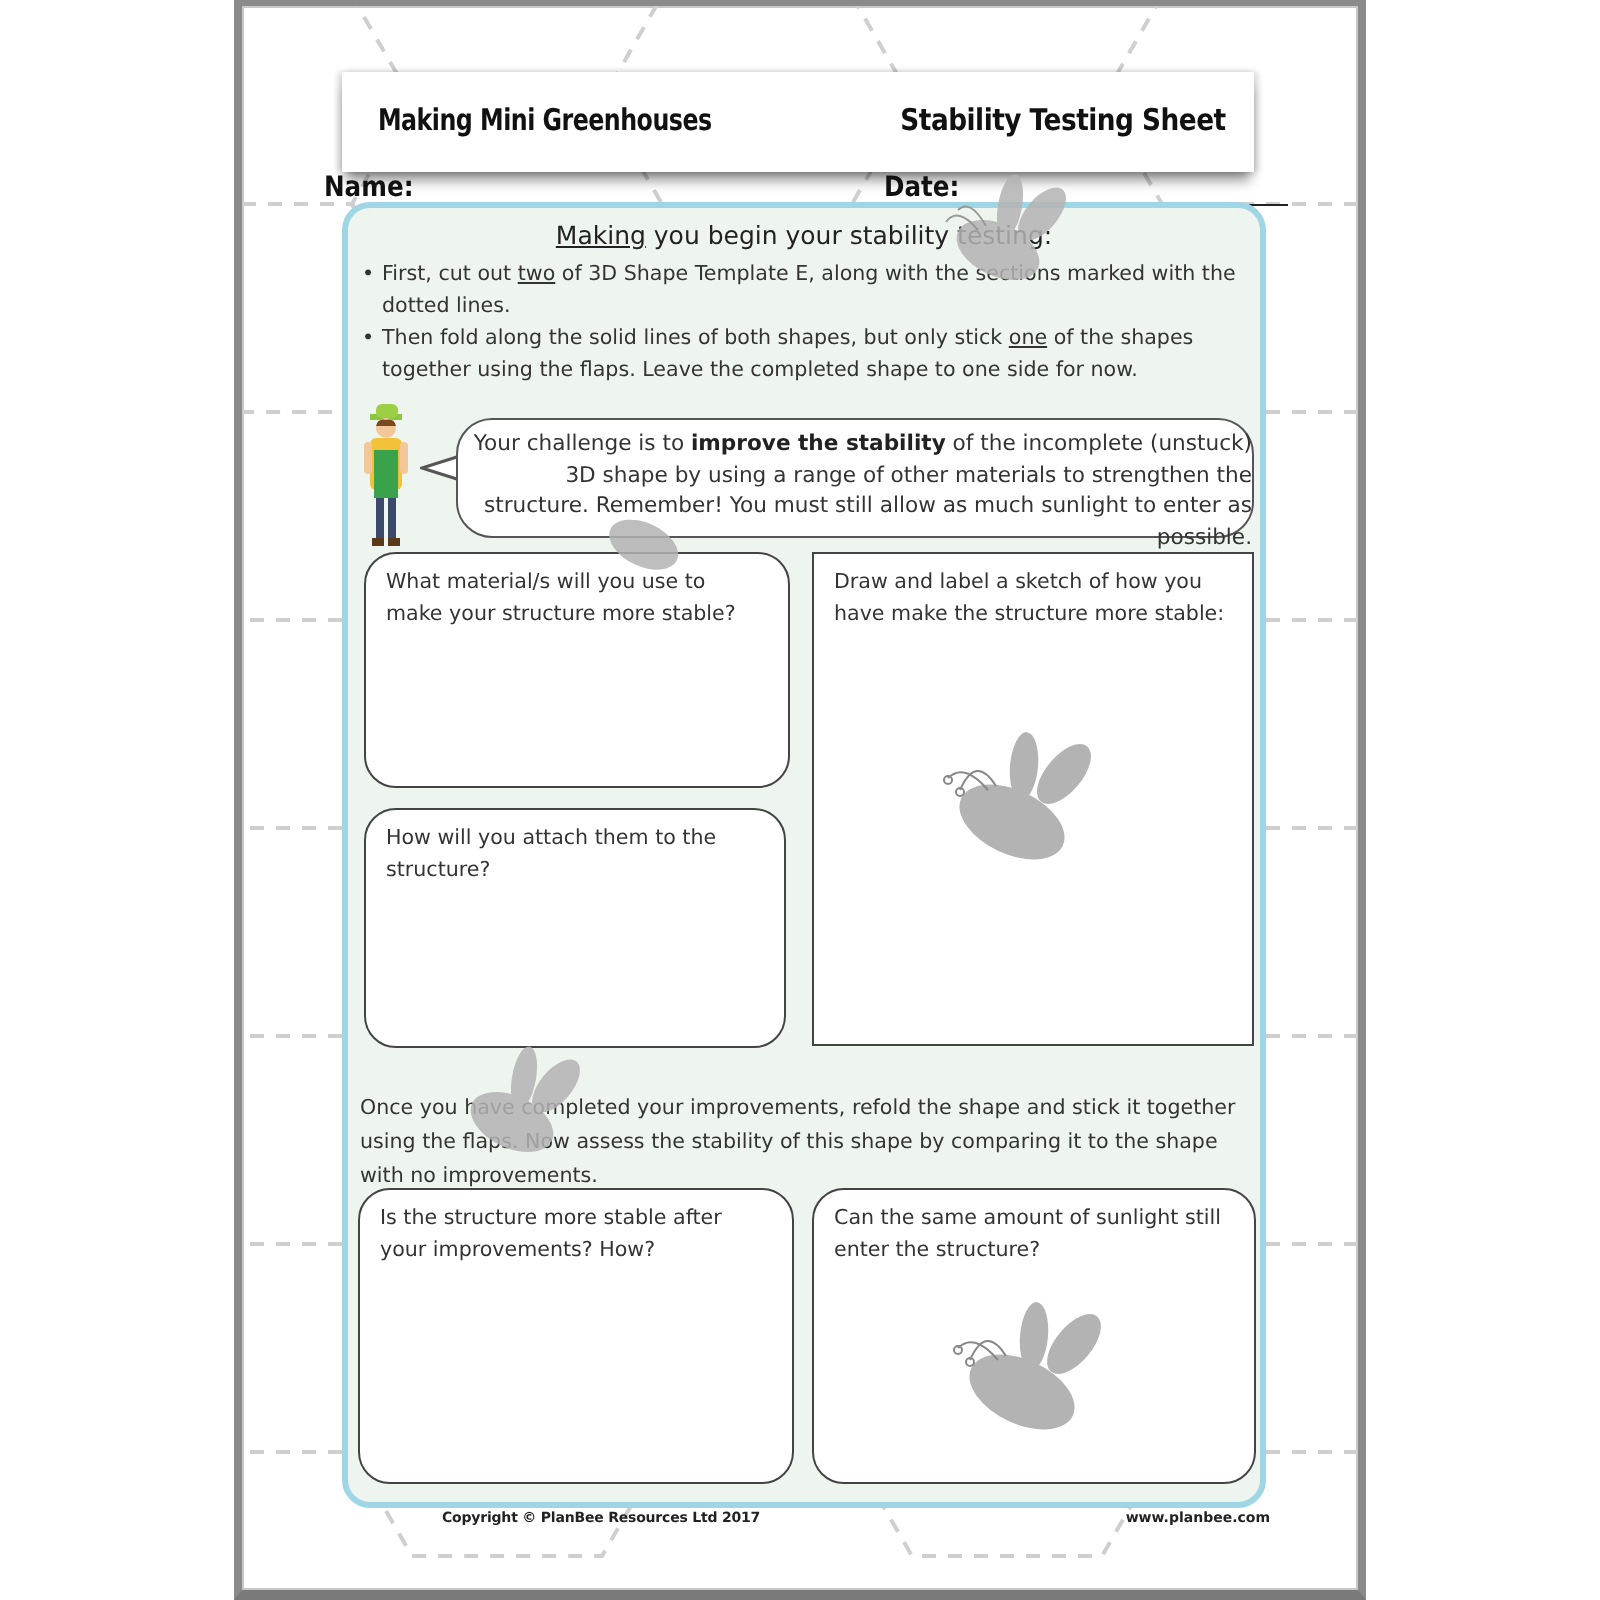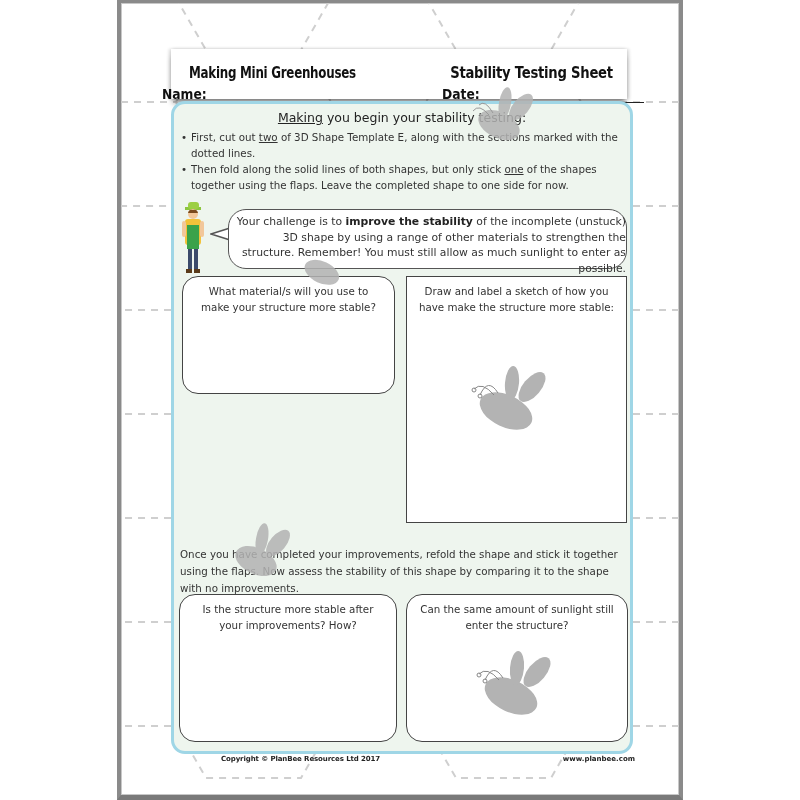--- a/index.html
+++ b/index.html
@@ -1,40 +1,40 @@
 <!DOCTYPE html>
 <html><head>
 <meta charset="utf-8">
 <style>
   * { box-sizing: border-box; margin: 0; padding: 0; }
   body { width: 800px; height: 800px; background: #ffffff; position: relative; overflow: hidden; font-family: "DejaVu Sans", sans-serif; }
   .page { position: absolute; left: 117px; top: 0; width: 566px; height: 800px; background: #fff; border: 4px solid #8a8a8a; border-top: 3px solid #8a8a8a; border-bottom: 5px solid #7a7a7a; box-shadow: inset 0 0 0 1px #c8c8c8; overflow: hidden; }
   .hexbg { position: absolute; left: 0; top: 0; width: 100%; height: 100%; pointer-events: none; }
-  .header-card { position: absolute; left: 50px; top: 46px; width: 456px; height: 50px; background: #fff; box-shadow: 0 6px 6px -2px rgba(0,0,0,0.45), 2px 0 3px rgba(0,0,0,0.15), -2px 0 3px rgba(0,0,0,0.15); text-decoration: underline; }
+  .header-card { position: absolute; left: 50px; top: 33px; width: 456px; height: 50px; background: #fff; box-shadow: 0 6px 6px -2px rgba(0,0,0,0.45), 2px 0 3px rgba(0,0,0,0.15), -2px 0 3px rgba(0,0,0,0.15); text-decoration: underline; }
   .header-title { position: absolute; left: 18px; top: 15px; font-family: "DejaVu Sans Condensed", "DejaVu Sans", sans-serif; font-weight: bold; font-size: 15px; letter-spacing: -0.3px; color: #111; transform: scaleX(0.88); transform-origin: left; }
   .header-right { position: absolute; right: 14px; top: 15px; font-weight: bold; font-size: 15px; color: #111; letter-spacing: -0.3px; transform: scaleX(0.88); transform-origin: right; font-family: "DejaVu Sans", sans-serif; }
   .name-row { position: absolute; left: 41px; top: 83px; width: 480px; height: 18px; }
   .name-label { position: absolute; left: 0; top: 0; font-weight: bold; font-size: 14px; color: #111; transform: scaleX(0.88); transform-origin: left; }
   .name-line { position: absolute; left: 48px; top: 16px; width: 225px; border-bottom: 1.5px solid #222; }
   .date-label { position: absolute; left: 280px; top: 0; font-weight: bold; font-size: 14px; color: #111; transform: scaleX(0.88); transform-origin: left; }
   .date-line { position: absolute; left: 322px; top: 16px; width: 160px; border-bottom: 1.5px solid #222; }
   .panel { position: absolute; left: 50px; top: 98px; width: 462px; height: 653px; background: #eef5ee; border: 3px solid #9fd6e6; border-radius: 14px; }
   .intro-title { position: absolute; left: 0; top: 6px; width: 100%; text-align: center; font-size: 12.5px; color: #222; }
   .intro-title u { text-decoration: underline; }
   .bullets { position: absolute; left: 6px; top: 25px; width: 448px; font-size: 10.3px; color: #333; line-height: 16px; list-style: none; }
   .bullets li { position: relative; padding-left: 11px; }
   .bullets li::before { content: "•"; position: absolute; left: 1px; top: 0; }
   .bullets u { text-decoration: underline; }
   .teacher { position: absolute; left: 7px; top: 97px; width: 24px; height: 74px; }
   .bubble { position: absolute; left: 54px; top: 105px; width: 399px; height: 60px; background: #fff; border: 1.5px solid #555; border-radius: 18px; text-align: right; font-size: 10.8px; color: #333; line-height: 15.5px; padding-top: 4px; }
   .bubble b { font-weight: bold; color: #222; }
   .bubble-tail { position: absolute; left: 36px; top: 122px; width: 22px; height: 16px; }
   .qbox { position: absolute; background: #fff; border: 1.5px solid #444; border-radius: 16px; }
   .qbox.square { border-radius: 0; }
-  .qtext { position: absolute; left: 0; top: 6px; width: 100%; text-align: center; font-size: 10.3px; color: #333; line-height: 16px; padding: 0 10px; }
+  .qtext { position: absolute; left: 0; top: 6px; width: 100%; font-size: 10.3px; color: #333; line-height: 16px; padding: 0 10px; }
   .mid-text { position: absolute; left: 0; top: 430px; width: 100%; text-align: left; font-size: 10.3px; color: #333; line-height: 17px; padding: 0 6px; margin-top: 12px; }
   .bee { position: absolute; pointer-events: none; }
   .footer-left { position: absolute; left: 52px; top: 752px; font-size: 7px; font-weight: bold; color: #222; letter-spacing: -0.1px; margin-left: 48px; }
   .footer-right { position: absolute; right: 44px; top: 752px; font-size: 7px; font-weight: bold; color: #222; }
 </style>
 </head>
 <body>
 
 <div class="page">
 
@@ -122,20 +122,23 @@
 
     <svg class="bubble-tail" viewBox="0 0 22 16">
       <path d="M20 2 L1 8 L20 14" fill="#fff" stroke="#555" stroke-width="1.5"></path>
     </svg>
     <div class="bubble"><span>Your challenge is to </span><b>improve the stability</b><span> of the incomplete (unstuck) 3D shape by using a range of other materials to strengthen the structure. Remember! You must still allow as much sunlight to enter as possible.</span></div>
 
     <div class="qbox" style="left:8px; top:172px; width:213px; height:118px;">
       <div class="qtext">What material/s will you use to make your structure more stable?</div>
     </div>
 
+    <div class="qbox" style="left:8px; top:300px; width:211px; height:120px;">
+      <div class="qtext">How will you attach them to the structure?</div>
+    </div>
 
     <div class="qbox square" style="left:232px; top:172px; width:221px; height:247px;">
       <div class="qtext">Draw and label a sketch of how you have make the structure more stable:</div>
     </div>
 
     <div class="mid-text">Once you have completed your improvements, refold the shape and stick it together using the flaps. Now assess the stability of this shape by comparing it to the shape with no improvements.</div>
 
     <div class="qbox" style="left:5px; top:490px; width:218px; height:148px;">
       <div class="qtext">Is the structure more stable after your improvements? How?</div>
     </div>

